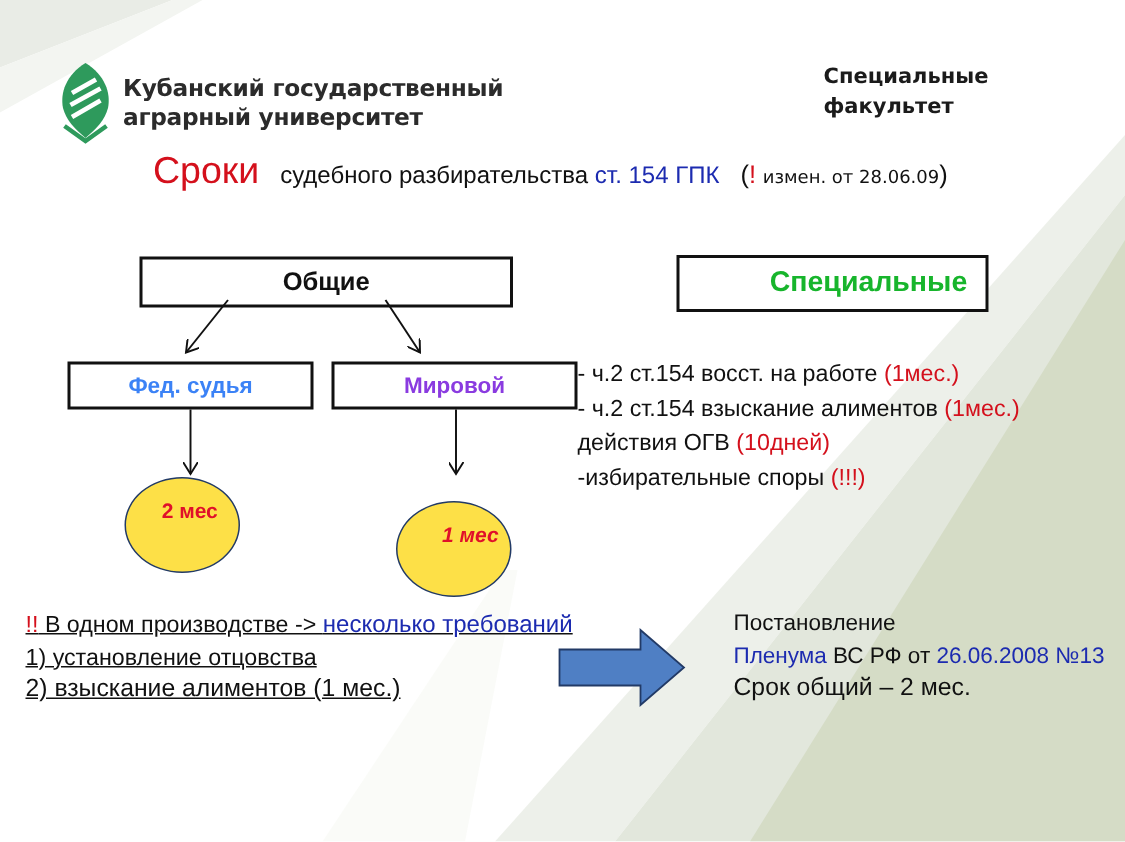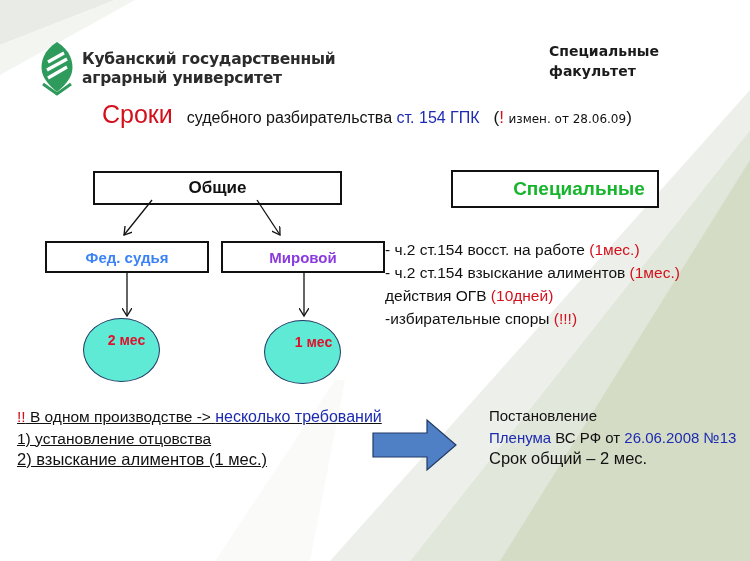--- a/index.html
+++ b/index.html
@@ -13,23 +13,23 @@
   .title .sub { font-size:16px; color:#111; margin-left:14px; }
   .title .ref { font-size:16px; color:#1c2bb0; }
   .title .paren { font-size:17px; color:#111; margin-left:14px; }
   .title .excl { color:#d4101c; font-size:17px; }
   .title .small { font-family:"DejaVu Sans", sans-serif; font-size:12px; }
   .box { position:absolute; z-index:2; border:2px solid #111; background:#fff; display:flex; align-items:center; justify-content:center; font-weight:bold; box-sizing:border-box; }
   .box-general { left:93px; top:171px; width:249px; height:34px; font-size:17px; color:#111; }
   .box-fed { left:45px; top:241px; width:164px; height:32px; font-size:15px; color:#3b82f6; }
   .box-mir { left:221px; top:241px; width:164px; height:32px; font-size:15px; color:#8a3be0; }
   .box-special { left:451px; top:170px; width:208px; height:38px; font-size:19px; color:#17b52c;padding-left:48px; }
-  .ellipse { position:absolute; z-index:2; border-radius:50%; background:#5eead4; border:1px solid #223a66; display:flex; align-items:flex-start; justify-content:center; font-weight:bold; font-size:14px; color:#e0102a; box-sizing:border-box; }
+  .ellipse { position:absolute; z-index:2; border-radius:50%; background:#fde047; border:1px solid #223a66; display:flex; align-items:flex-start; justify-content:center; font-weight:bold; font-size:14px; color:#e0102a; box-sizing:border-box; }
   .ell-2 { left:83px; top:318px; width:77px; height:64px; padding-top:13px; padding-left:10px; }
-  .ell-1 { left:264px; top:320px; width:77px; height:64px; padding-top:13px; padding-left:22px; }
+  .ell-1 { left:264px; top:334px; width:77px; height:64px; padding-top:13px; padding-left:22px;font-style:italic; }
   .special-list { left:385px; top:214px; font-size:15.5px; line-height:23px; color:#111; white-space:nowrap;margin-top:24px; }
   .red { color:#d4101c; }
   .blue { color:#1c2bb0; }
   .bottom-left { left:17px; top:406px; font-size:15.5px; line-height:21.5px; color:#111; white-space:nowrap;text-decoration:underline; }
   .bottom-left .l1 .blue { font-size:16px; }
   .bottom-left .l3 { font-size:16.5px; }
   .bottom-right { left:465px; top:405px; font-size:15px; line-height:21.5px; color:#111; white-space:nowrap;margin-left:24px; }
   .bottom-right .l3 { font-size:16.5px; }
   .arrow-layer { position:absolute; left:0; top:0; z-index:3; pointer-events:none; }
 </style>

